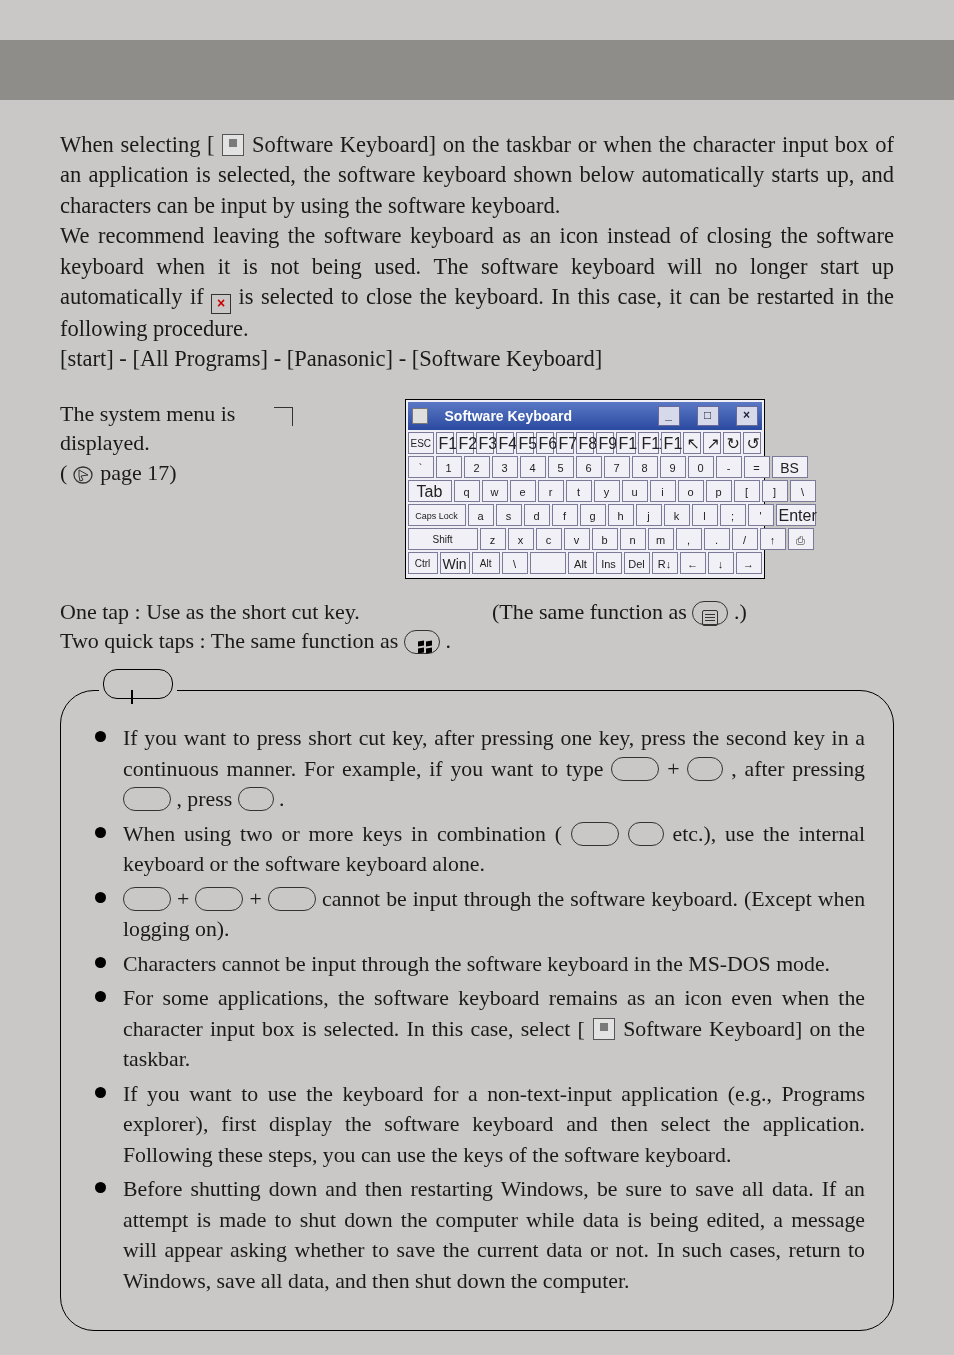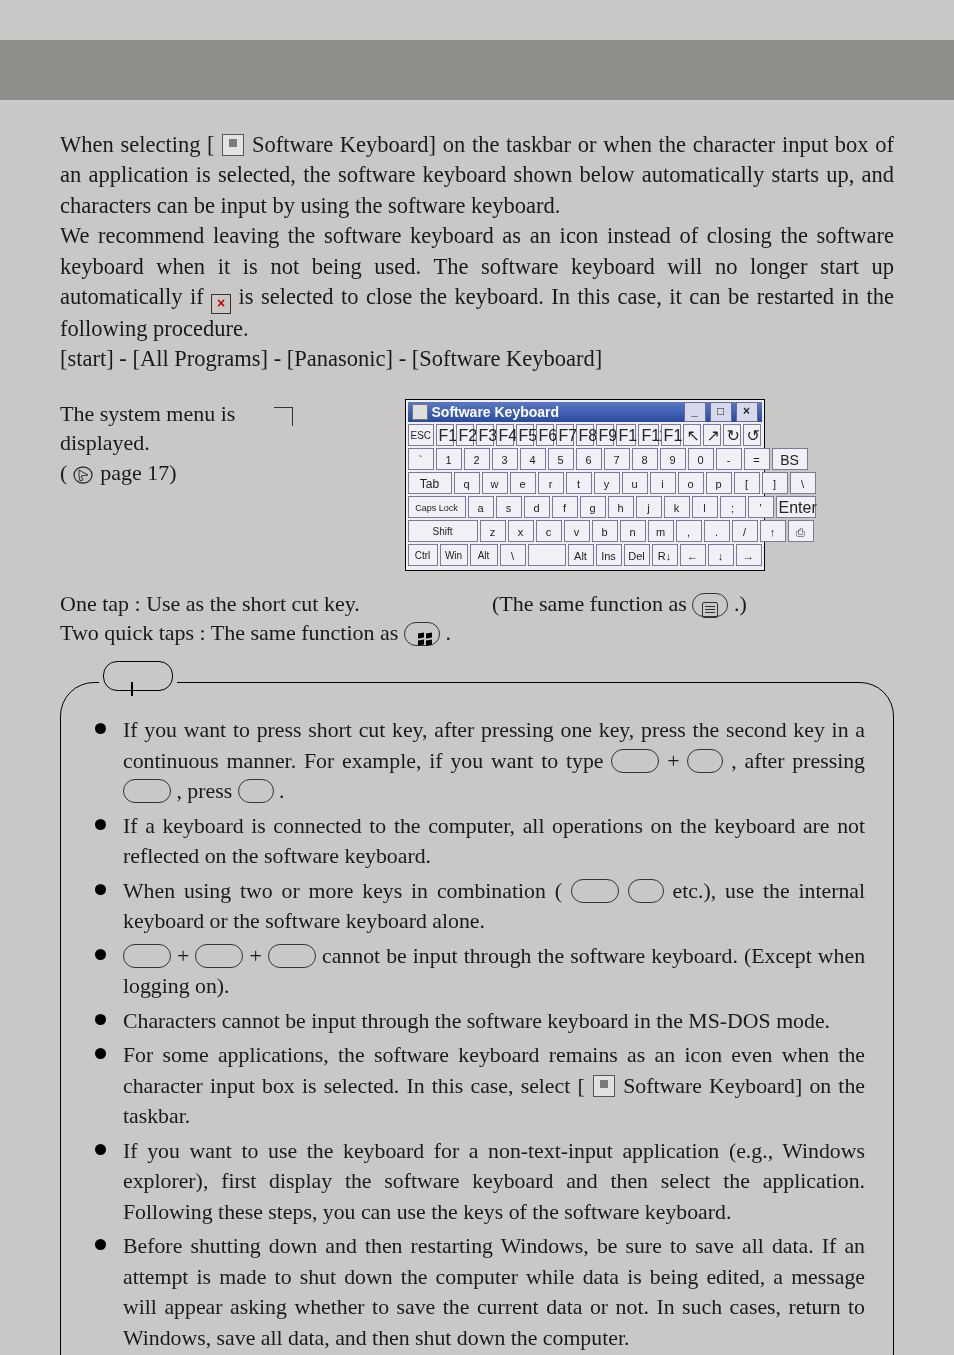--- a/index.html
+++ b/index.html
@@ -11,36 +11,36 @@
   .smallbox.with-dot::after{content:"";display:block;width:8px;height:8px;background:#7a7a7a;margin:4px auto}
   .xbox{display:inline-block;width:18px;height:18px;border:1.5px solid #333;vertical-align:-4px;font-size:14px;line-height:16px;text-align:center;font-weight:bold;color:#c00;font-family:Arial,sans-serif}
   .midrow{margin-top:24px;display:flex;justify-content:flex-start}
   .leftcap{width:215px;font-size:22px;line-height:1.35;position:relative}
   .leftcap .hook{position:absolute;right:-18px;top:8px;border-top:1.5px solid #333;border-right:1.5px solid #333;width:18px;height:18px}
   .rightcap{width:225px;font-size:22px;line-height:1.35;text-align:justify;position:relative}
   .rightcap .hook{position:absolute;left:-34px;top:8px;border-top:1.5px solid #333;width:30px}
   .rightcap .hook2{position:absolute;left:-34px;top:8px;border-left:1.5px solid #333;height:35px}
   .kbwrap{width:360px;margin:0 auto}
   .keyboard{border:1px solid #000;background:#efeff5;font-family:Tahoma,Arial,sans-serif;padding:2px 2px 4px 2px}
-  .titlebar{display:flex;align-items:center;background:linear-gradient(#5a78c4,#2a4aa0);color:#fff;font-size:14px;font-weight:bold;height:20px;padding:0 4px;gap:4px}
+  .titlebar{display:flex;align-items:center;background:linear-gradient(#5a78c4,#2a4aa0);color:#fff;font-size:14px;font-weight:bold;height:28px;padding:0 4px;gap:17px}
   .titlebar .ticon{width:14px;height:14px;background:#dedede;border:1px solid #777}
   .titlebar .spacer{flex:1}
   .tb-btn{width:20px;height:18px;border:1px solid #6a6a9a;background:#d5d9ea;font-size:12px;line-height:16px;text-align:center;color:#223}
   .kb-rows{margin-top:0}
   .kb-row{display:flex;gap:2px;margin-top:2px}
   .key{height:22px;min-width:22px;border:1px solid #7b7b99;background:#f0f0f6;font-size:11px;line-height:22px;text-align:center;color:#222;font-family:Tahoma,Arial,sans-serif;padding:0 2px;box-sizing:border-box}
   .key.w{min-width:26px}
   .key.esc{min-width:26px;font-size:10px}
-  .key.tab{min-width:44px;font-size:12px}
+  .key.tab{min-width:44px;font-size:16px}
   .key.caps{min-width:58px;font-size:9px}
   .key.shift{min-width:70px;font-size:10px}
   .key.enter{min-width:40px;font-size:16px}
   .key.bs{min-width:36px;font-size:14px}
   .key.ctrl{min-width:30px;font-size:10px}
-  .key.win{min-width:28px;font-size:10px}
+  .key.win{min-width:28px;font-size:14px}
   .key.alt{min-width:28px;font-size:10px}
   .key.spc{flex:1}
   .key.small{min-width:18px;font-size:16px}
   .bottomrow{margin-top:18px;display:flex;gap:30px}
   .bcol{flex:1;font-size:22px;line-height:1.35}
   .pill{display:inline-block;min-width:46px;height:22px;border:1.5px solid #333;border-radius:12px;vertical-align:-5px}
   .pill.sm{min-width:34px}
   .pill.icon{min-width:34px;position:relative}
   .win-icon{display:inline-block;width:16px;height:14px;position:relative;vertical-align:-2px}
   .win-icon span{position:absolute;width:6px;height:5px;background:#000}
@@ -238,21 +238,20 @@
         <span>If you want to press short cut key, after pressing one key, press the second key in a continuous manner. For example, if you want to type </span>
         <span class="pill"></span>
         <span> + </span>
         <span class="pill sm"></span>
         <span> , after pressing </span>
         <span class="pill"></span>
         <span> , press </span>
         <span class="pill sm"></span>
         <span> .</span>
       </li>
-      <li>If a keyboard is connected to the computer, all operations on the keyboard are not reflected on the software keyboard.</li>
       <li>
         <span>When using two or more keys in combination (</span>
         <span class="pill"></span>
         <span>     </span>
         <span class="pill sm"></span>
         <span> etc.), use the internal keyboard or the software keyboard alone.</span>
       </li>
       <li>
         <span class="pill"></span>
         <span> + </span>
@@ -260,17 +259,17 @@
         <span> + </span>
         <span class="pill"></span>
         <span> cannot be input through the software keyboard. (Except when logging on).</span>
       </li>
       <li>Characters cannot be input through the software keyboard in the MS-DOS mode.</li>
       <li>
         <span>For some applications, the software keyboard remains as an icon even when the character input box is selected.  In this case, select [</span>
         <span class="smallbox with-dot"></span>
         <span> Software Keyboard] on the taskbar.</span>
       </li>
-      <li>If you want to use the keyboard for a non-text-input application (e.g., Windows explorer), first display the software keyboard and then select the application. Following these steps, you can use the keys of the software keyboard.</li>
+      <li>If you want to use the keyboard for a non-text-input application (e.g., Programs explorer), first display the software keyboard and then select the application. Following these steps, you can use the keys of the software keyboard.</li>
       <li>Before shutting down and then restarting Windows, be sure to save all data. If an attempt is made to shut down the computer while data is being edited, a message will appear asking whether to save the current data or not. In such cases, return to Windows, save all data, and then shut down the computer.</li>
     </ul>
   </div>
 </div>
 
 </body></html>

